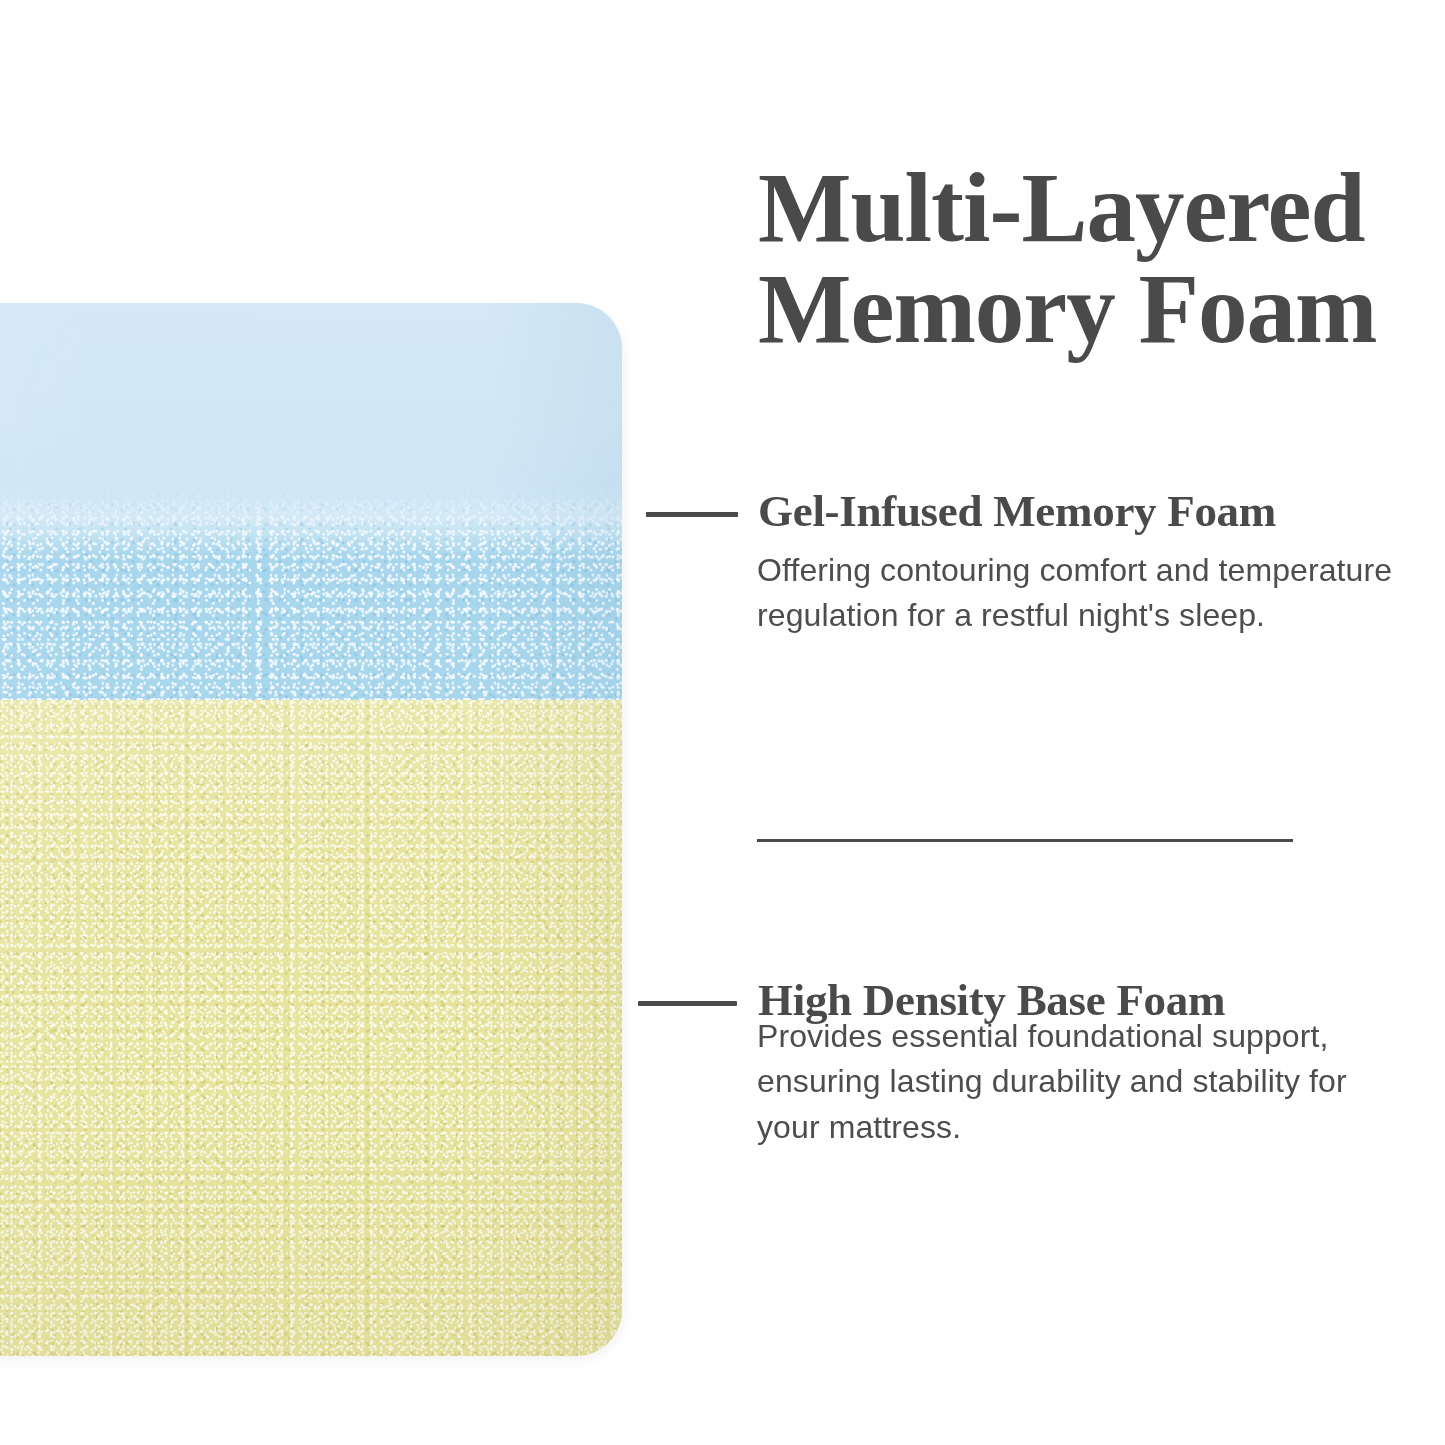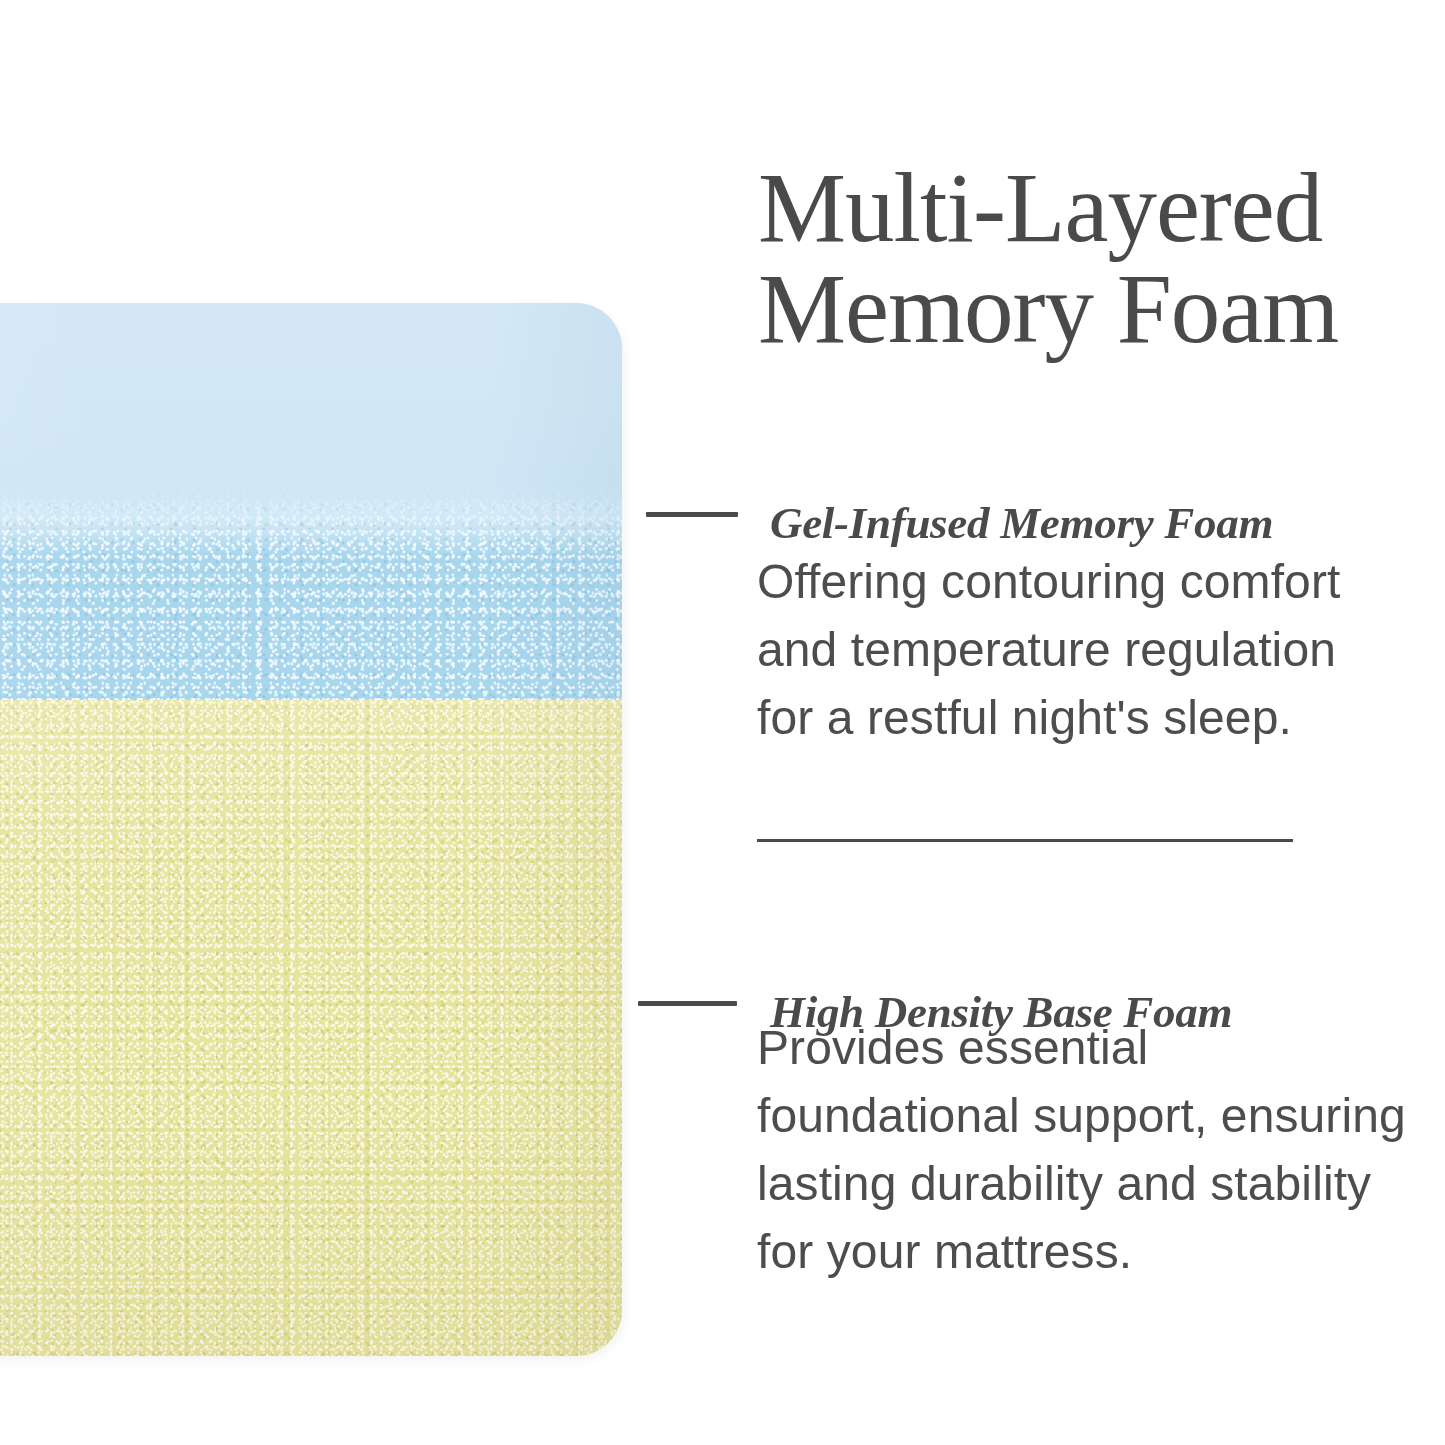--- a/index.html
+++ b/index.html
@@ -145,56 +145,55 @@
   }
 
   
   .title {
     position: absolute;
     left: 758px;
     top: 158px;
     width: 640px;
     margin: 0;
     font-family: "Liberation Serif", "DejaVu Serif", serif;
-    font-weight: 400;
+    font-weight: 700;
     font-size: 99px;
     line-height: 1.02;
     letter-spacing: -1px;
     color: #4a4a4a;
     white-space: pre-line;
   }
 
   .callout { position: absolute; }
 
   .callout-dash {
     position: absolute;
     height: 5px;
     background: #4a4a4a;
     border-radius: 1px;
   }
 
   .callout-heading {
     position: absolute;
-    margin: 12px;
+    margin: 0;
     font-family: "Liberation Serif", "DejaVu Serif", serif;
     font-weight: 700;
     font-size: 45px;
     line-height: 1;
     letter-spacing: -0.3px;
     color: #4a4a4a;
     white-space: nowrap;
-    font-style: italic;
   }
 
   .callout-body {
     position: absolute;
     margin: 0;
     font-family: "Liberation Sans", sans-serif;
     font-weight: 400;
-    font-size: 48px;
+    font-size: 32px;
     line-height: 1.42;
     letter-spacing: 0.1px;
     color: #4d4d4d;
   }
 
   .divider {
     position: absolute;
     height: 3px;
     background: #4a4a4a;
   }

